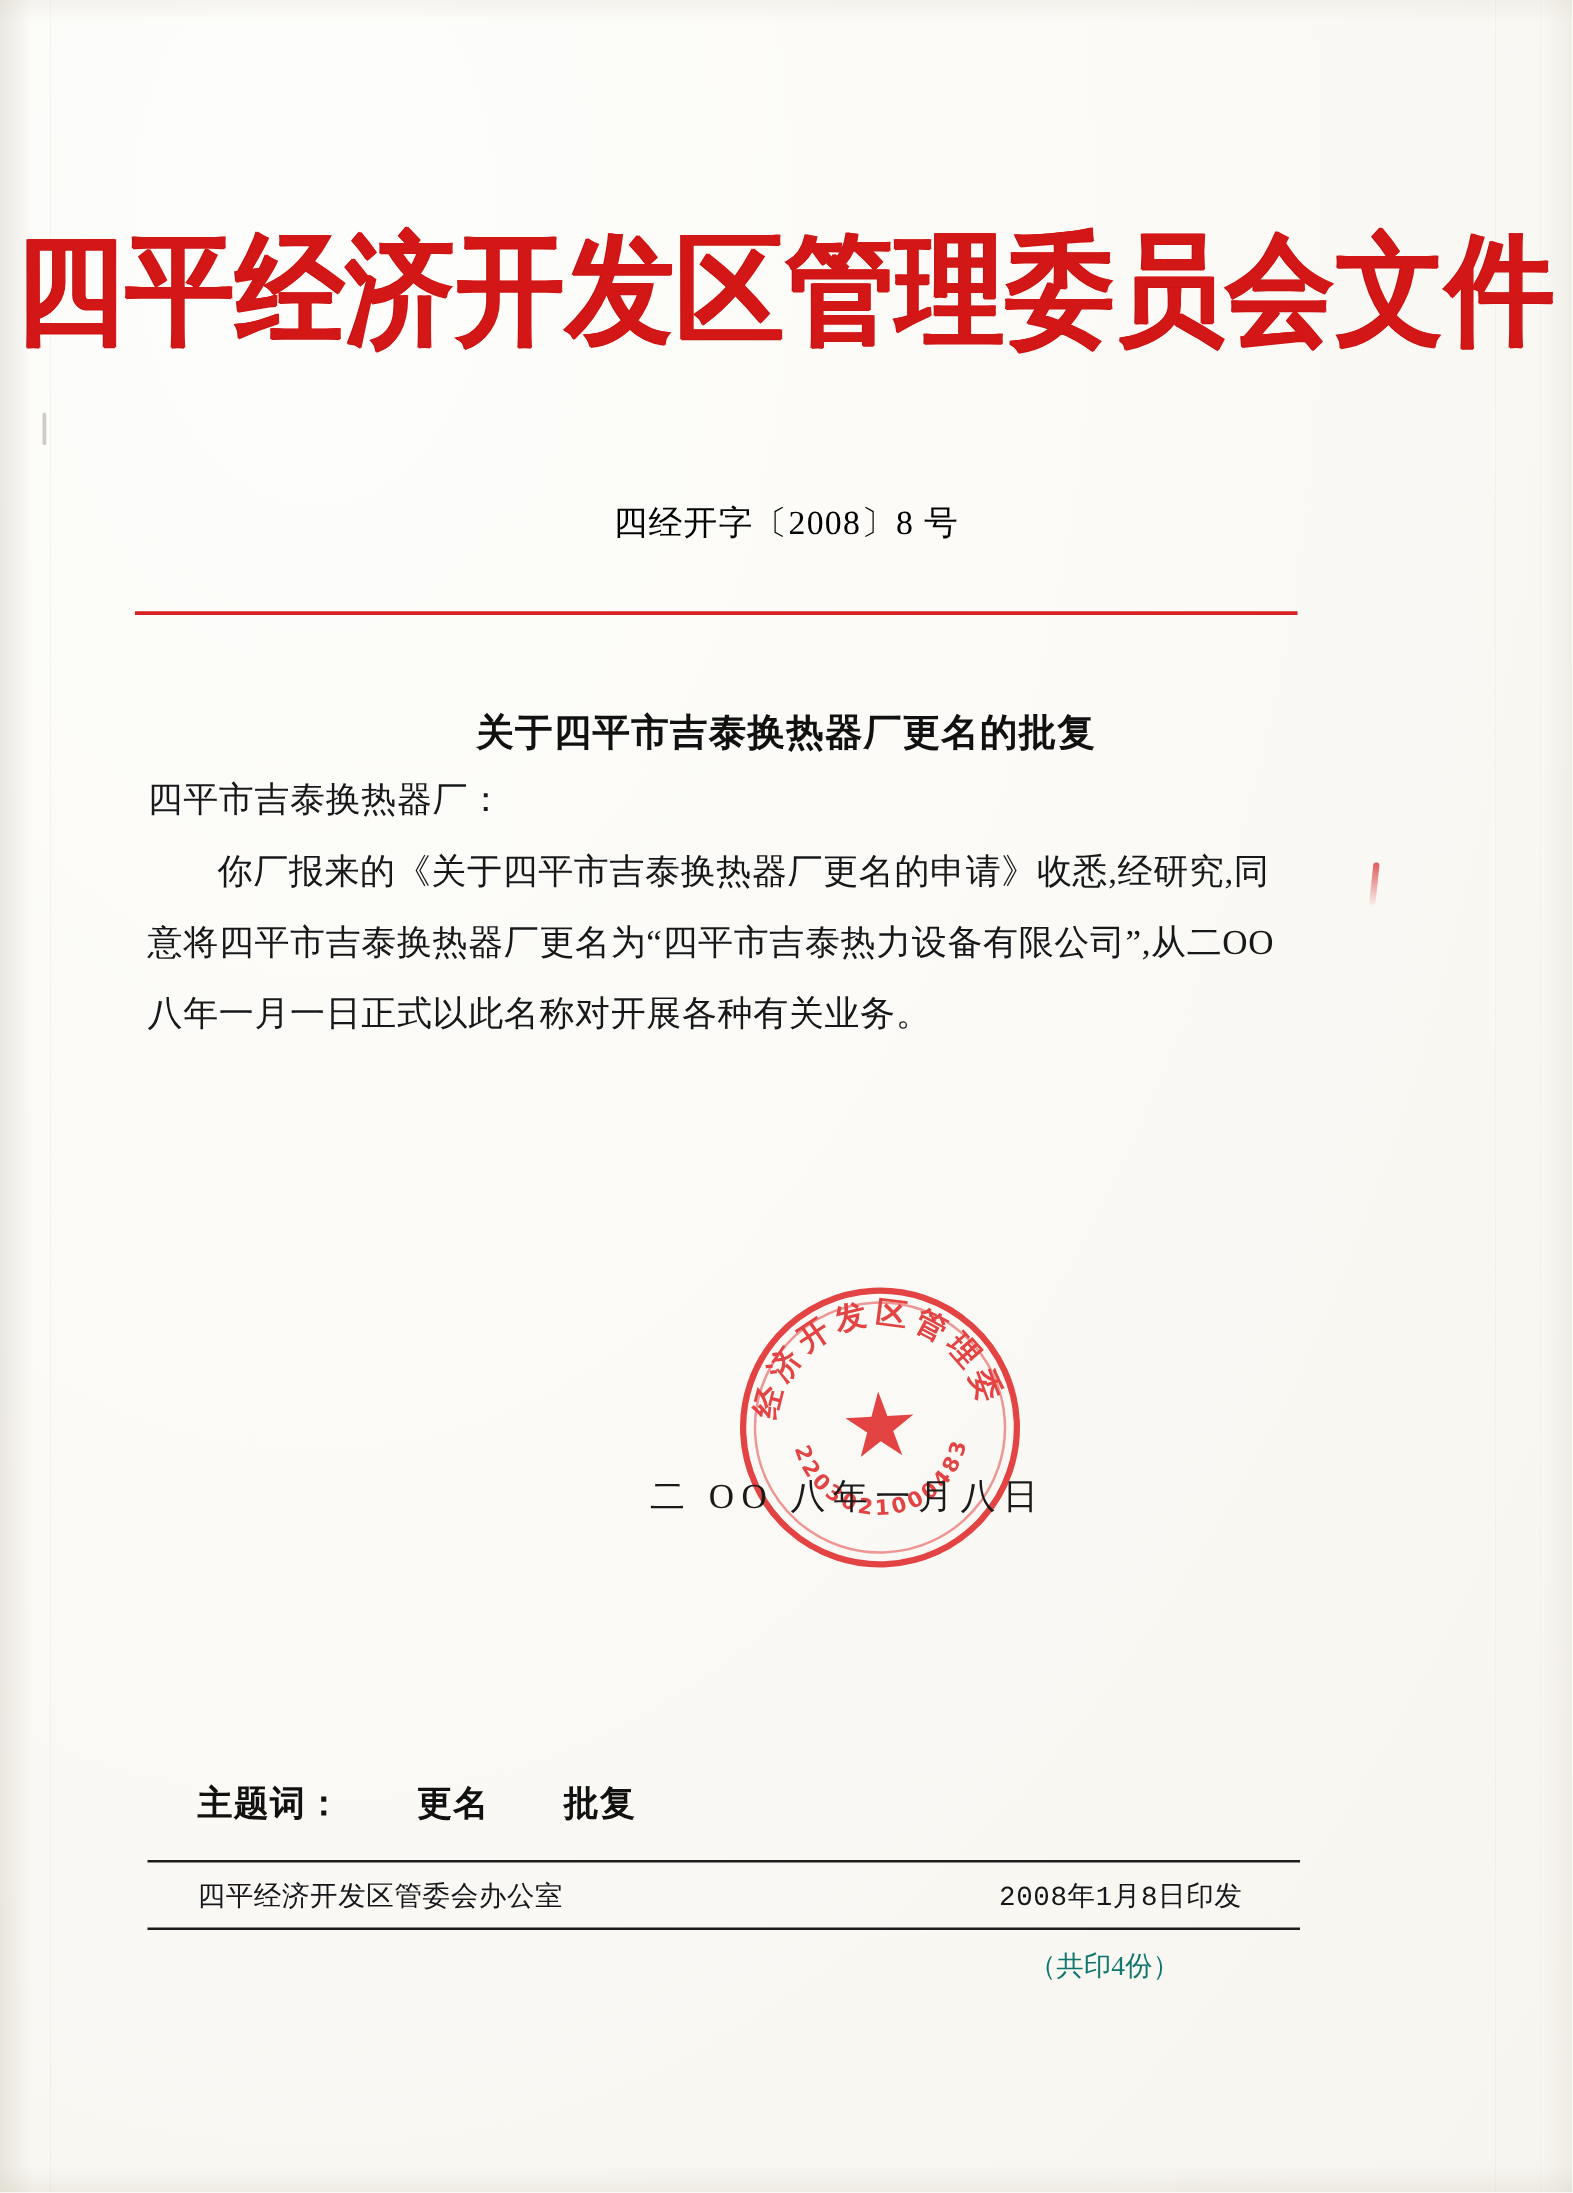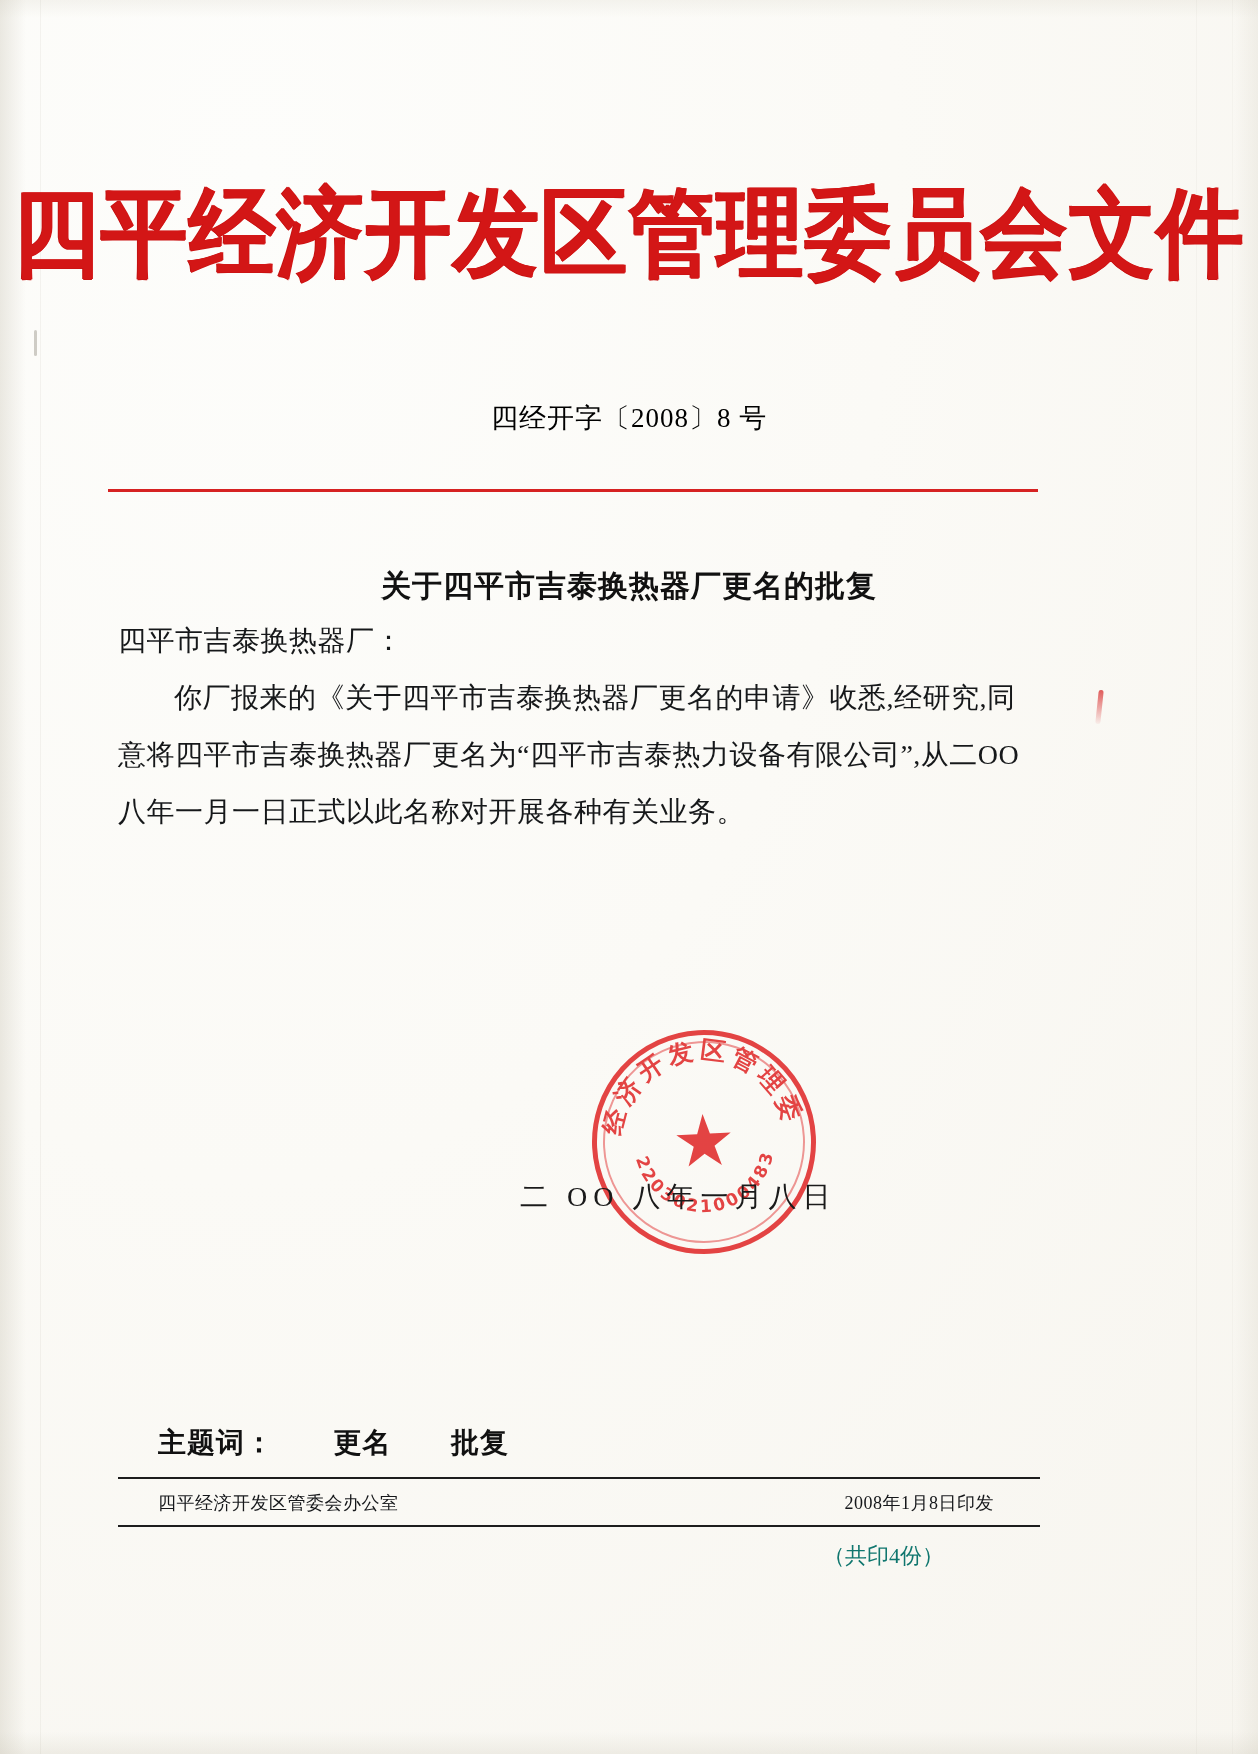--- a/index.html
+++ b/index.html
@@ -185,34 +185,34 @@
     top: 1424px;
     width: 922px;
   }
   .keywords {
     font-family: "DejaVu Sans", "Liberation Sans", sans-serif;
     font-weight: 700;
     font-size: 28px;
     color: #111;
     letter-spacing: 1px;
     padding-left: 40px;
-    padding-bottom: 15px;
+    padding-bottom: 26px;
   }
   .kw-gap { display: inline-block; width: 38px; }
   .rule {
     height: 2px;
     background: #1d1d1d;
     width: 100%;
   }
   .footer-row {
     display: flex;
     justify-content: space-between;
     align-items: baseline;
-    font-family: Liberation Serif, serif;
-    font-size: 18px;
+    font-family: Liberation Mono, monospace;
+    font-size: 22px;
     color: #15171a;
     padding: 12px 46px 10px 40px;
     letter-spacing: 0.5px;
   }
   .copies {
     text-align: right;
     font-family: "Liberation Serif", "DejaVu Serif", serif;
     font-size: 22px;
     color: #0f766e;
     padding: 14px 96px 0 0;

